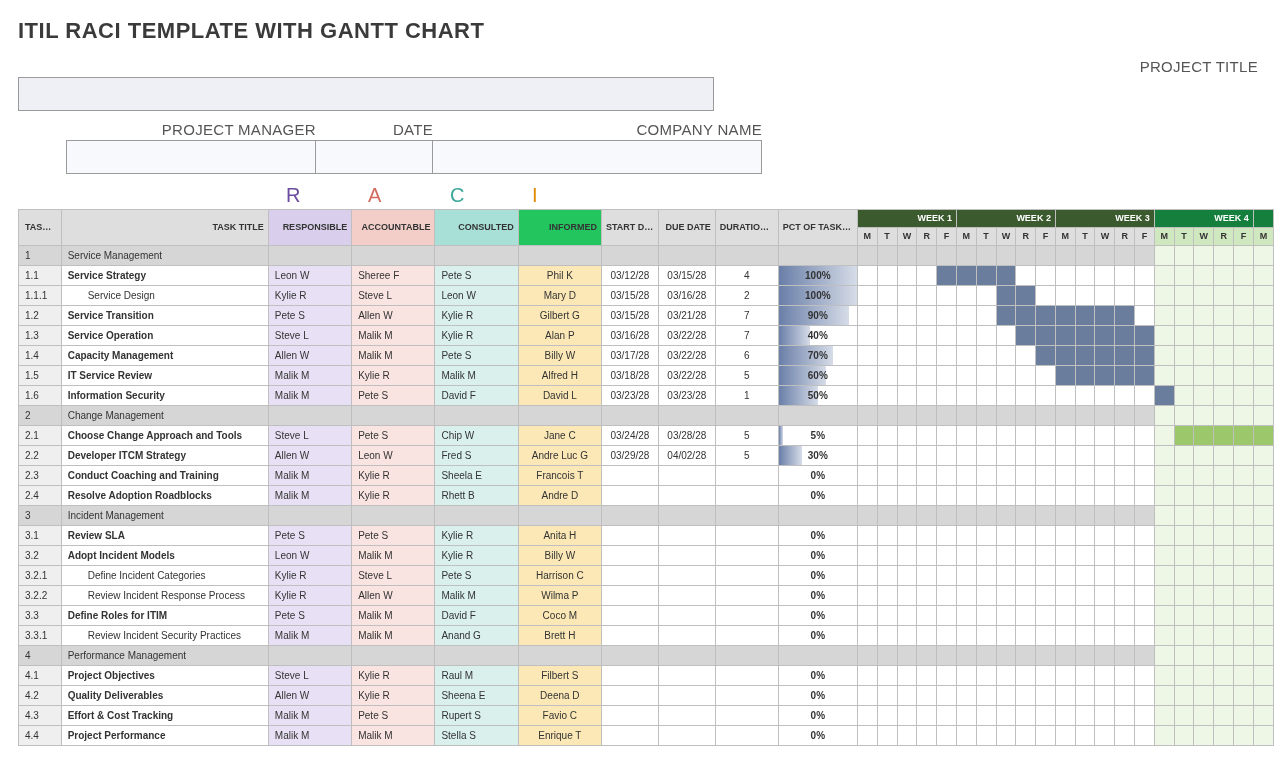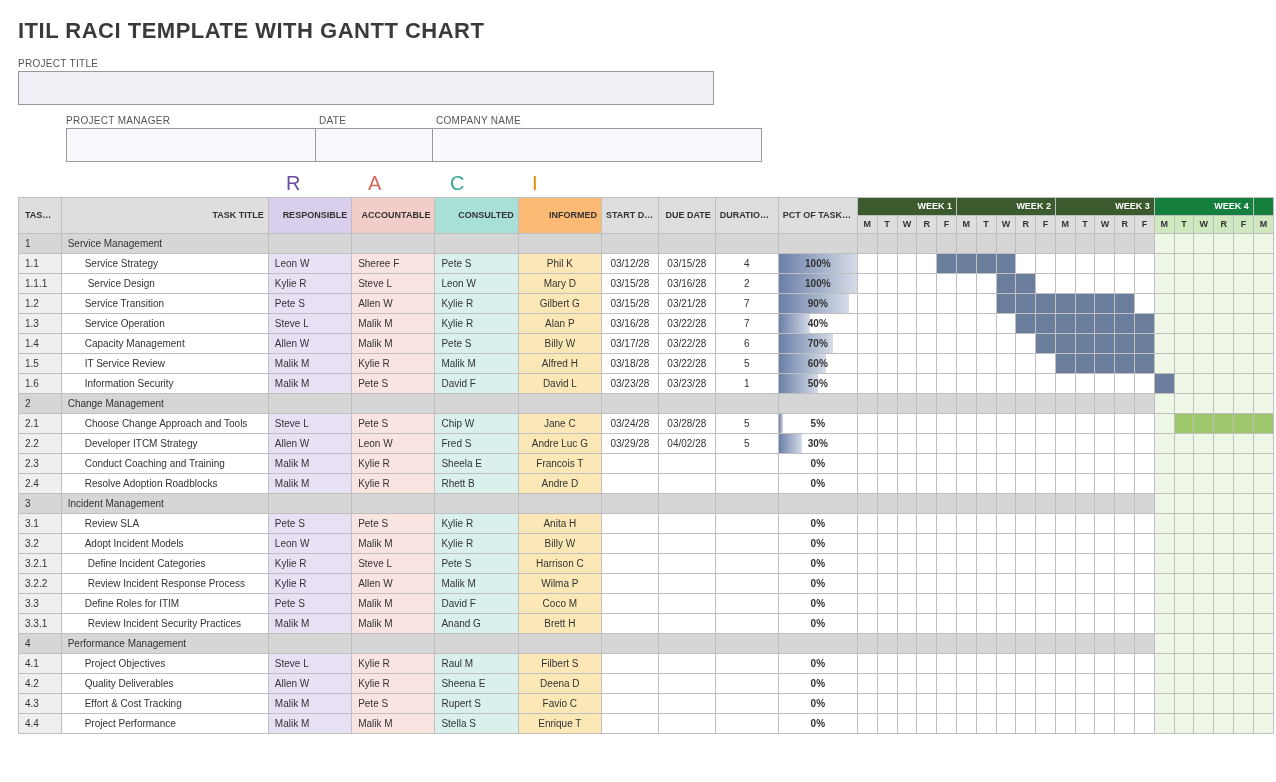--- a/index.html
+++ b/index.html
@@ -1,19 +1,19 @@
 <!DOCTYPE html>
 <html><head>
 <meta charset="utf-8">
 <style>
   * { box-sizing: border-box; margin: 0; padding: 0; }
   body { font-family: "Century Gothic", "Arial", sans-serif; font-size: 11px; color: #333; padding: 18px; background: #fff; }
   h1 { font-size: 22px; font-weight: bold; color: #3a3a3a; letter-spacing: 0.5px; margin-bottom: 14px; }
   .meta-block { margin-bottom: 10px; }
-  .meta-label { font-size: 10px; color: #555; margin-bottom: 2px; letter-spacing: 0.3px; }
+  .meta-label { font-size: 15px; color: #555; margin-bottom: 2px; letter-spacing: 0.3px; text-align: right; }
   .meta-field { border: 1px solid #9a9a9a; background: #eef0f6; height: 34px; }
   .meta-row1 .meta-field { width: 696px; }
   .meta-row2 { display: flex; gap: 0; margin-left: 48px; }
   .meta-row2 .meta-col { display: flex; flex-direction: column; }
   .meta-row2 .meta-field { background: #f7f9fc; }
   .col-pm { width: 250px; }
   .col-co { width: 330px; margin-left: -1px;}
   .col-date { width: 118px; margin-left: -1px;}
   .col-co .meta-label, .col-date .meta-label { margin-left: 4px; }
 
@@ -30,38 +30,38 @@
   col.c-id { width: 42px; }
   col.c-title { width: 204px; }
   col.c-raci { width: 82px; }
   col.c-date { width: 56px; }
   col.c-dur { width: 62px; }
   col.c-pct { width: 78px; }
   col.c-day { width: 19.5px; }
 
   td.id { background: #efefef; text-align: left; padding-left: 6px;}
   td.title { text-align: left; padding-left: 10px; }
-  td.title.ind1 { padding-left: 23px; }
+  td.title.ind1 { padding-left: 6px; font-weight: bold; }
   td.title.ind2 { padding-left: 26px; }
   td.resp { background: #e8e1f5; text-align: left; padding-left: 6px;}
   td.acct { background: #f9e4e1; text-align: left; padding-left: 6px;}
   td.cons { background: #d9f0ed; text-align: left; padding-left: 6px;}
   td.info { background: #fbe8b6; text-align: center; }
   td.date, td.dur { text-align: center; }
   td.pct { text-align: center; font-weight: bold; position: relative; padding:0;}
   td.pct .bar { position:absolute; left:0; top:0; bottom:0; background: linear-gradient(to right, #6a7fa8, #d6dce8); z-index:0;}
   td.pct .val { position:relative; z-index:1; display:block; line-height:18px;}
   tr.section td { background: #d6d6d6; font-weight: normal; }
   tr.section td.id { font-weight: normal;}
   tr.section td.title { padding-left: 6px; font-weight: normal;}
 
   th.hdr-resp { background: #d9cfec; }
   th.hdr-acct { background: #f3cec8; }
   th.hdr-cons { background: #a8e0d8; }
-  th.hdr-info { background: #fdba74; color:#333;}
+  th.hdr-info { background: #22c55e; color:#333;}
   th.week { background: #3b5a2e; color: #fff; font-size: 9px; }
   th.week.w4 { background: #15803d; padding-left: 8px; }
   th.day { font-size: 9px; }
   th.day.w4 { background: #d0e8c0; }
 
   td.gcell { padding:0; }
   td.gcell.fill { background: #6b7d9c; }
   td.gcell.fill-g { background: #9cc76a; }
   td.gcell.w4 { background: #eef7e5; }
   td.gcell.fill.w4 { background: #6b7d9c; }

